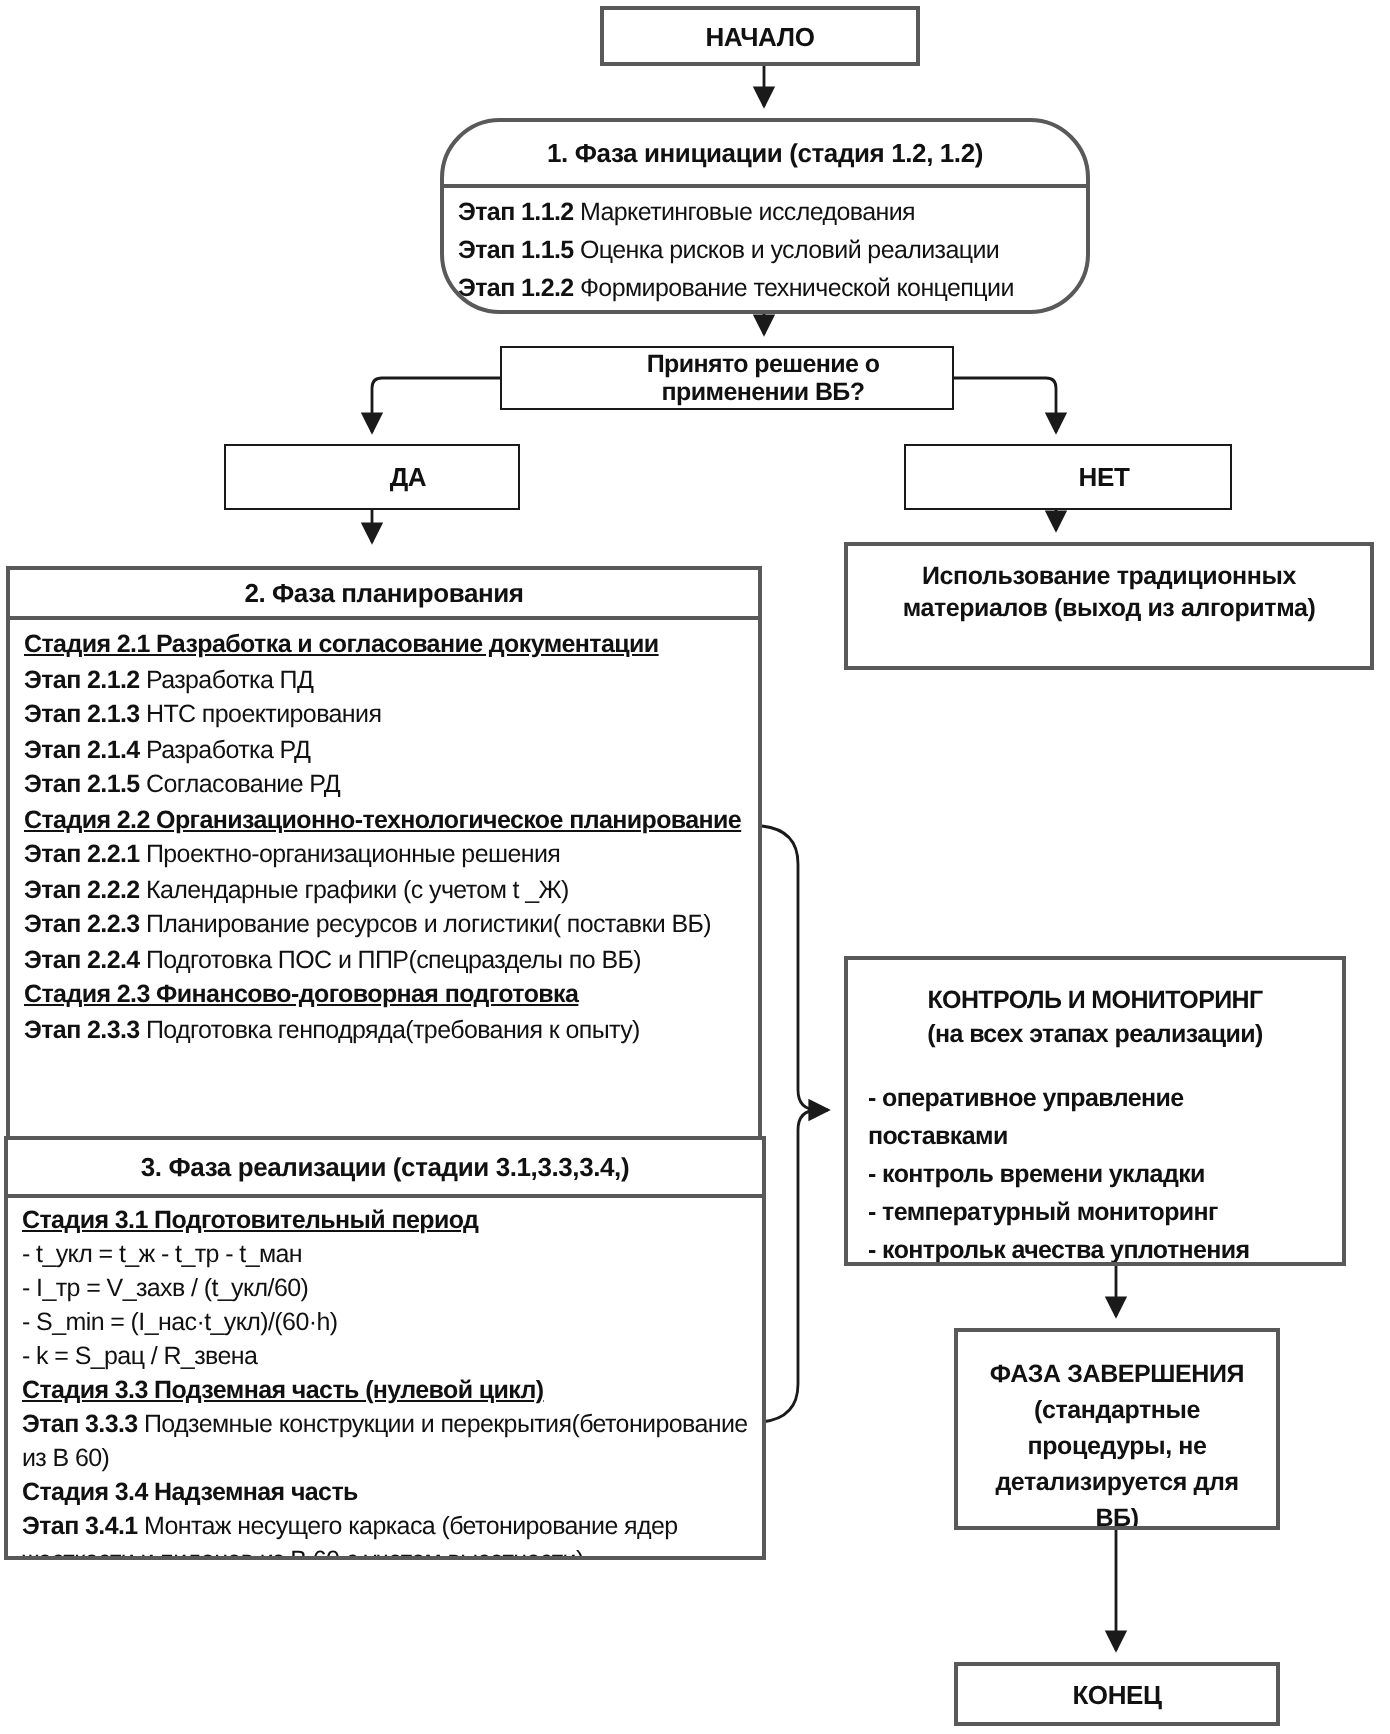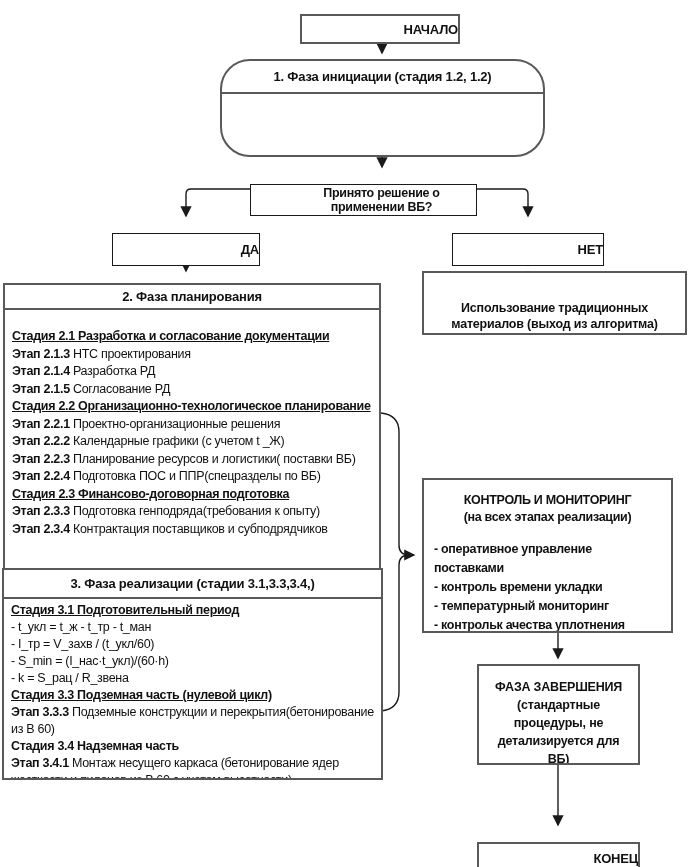--- a/index.html
+++ b/index.html
@@ -4,33 +4,33 @@
 <style>
   html,body{margin:0;padding:0;background:#fff;}
   .canvas{
     position:relative;width:695px;height:867px;background:#ffffff;
     font-family:"Liberation Sans","DejaVu Sans",sans-serif;color:#111;
     overflow:hidden;
   }
   .connectors{position:absolute;left:0;top:0;pointer-events:none;}
   .box{position:absolute;background:#fff;border:2px solid #595959;box-sizing:border-box;overflow:hidden;}
   .box.thin{border:1px solid #1a1a1a;padding-left:36px;}
-  .center{display:flex;align-items:center;justify-content:flex-end;text-align:center;margin-top:11px;}
+  .center{display:flex;align-items:center;justify-content:center;text-align:center;}
   .label{font-size:13px;font-weight:bold;letter-spacing:-0.2px;}
   .hdr{border-bottom:2px solid #595959;display:flex;align-items:center;justify-content:center;
        font-weight:bold;font-size:13px;letter-spacing:-0.2px;text-align:center;}
   .bd{padding:3px 7px;}
   .ln{font-size:12.5px;line-height:17.5px;letter-spacing:-0.3px;white-space:nowrap;}
   .p3 .ln{line-height:17px;}
   .ln.wrap{white-space:normal;}
   .ln.stage{font-weight:bold;}
   .ln.stage.u{text-decoration:underline;}
   .ln .b{font-weight:bold;}
   .trad{padding:7px 18px;font-weight:bold;font-size:12.5px;line-height:16px;
-        letter-spacing:-0.2px;text-align:center;margin-top:20px;}
+        letter-spacing:-0.2px;text-align:center;}
   .ctrl{padding:12px 10px;font-size:12.5px;font-weight:bold;letter-spacing:-0.3px;}
   .ctrl .ttl{text-align:center;line-height:17px;}
   .ctrl .items{margin-top:14px;line-height:19px;}
   .compl{padding:12px 8px;font-weight:bold;font-size:12.5px;line-height:18px;
          letter-spacing:-0.2px;text-align:center;}
 </style>
 </head>
 <body>
 
 <div class="canvas">
@@ -55,49 +55,54 @@
       <path d="M558,765 L558,825" marker-end="url(#ah)"></path>
     </g>
   </svg>
 
   <div class="box center label" style="left:300px;top:3px;width:160px;height:30px;">
     <span>НАЧАЛО</span>
   </div>
 
   <div class="box" style="left:220px;top:59px;width:325px;height:98px;border-radius:30px;">
     <div class="hdr" style="height:31px;">1. Фаза инициации (стадия 1.2, 1.2)</div>
+    <div class="bd">
+      <div class="ln" style="line-height:19px;"><span class="b">Этап 1.1.2</span><span> Маркетинговые исследования</span></div>
+      <div class="ln" style="line-height:19px;"><span class="b">Этап 1.1.5</span><span> Оценка рисков и условий реализации</span></div>
+      <div class="ln" style="line-height:19px;"><span class="b">Этап 1.2.2</span><span> Формирование технической концепции</span></div>
+    </div>
   </div>
 
   <div class="box thin center" style="left:250px;top:173px;width:227px;height:32px;font-size:12.5px;font-weight:bold;letter-spacing:-0.3px;">
     <span>Принято решение о применении ВБ?</span>
   </div>
 
   <div class="box thin center label" style="left:112px;top:222px;width:148px;height:33px;">
     <span>ДА</span>
   </div>
 
-  <div class="box thin center label" style="left:452px;top:222px;width:152px;height:33px;">
+  <div class="box thin center label" style="left:452px;top:222px;width:164px;height:33px;">
     <span>НЕТ</span>
   </div>
 
   <div class="box" style="left:3px;top:283px;width:378px;height:315px;">
     <div class="hdr" style="height:23px;">2. Фаза планирования</div>
-    <div class="bd" style="padding:18px 7px;">
+    <div class="bd" style="padding:4px 7px;">
       <div class="ln stage u"><span class="b">Стадия 2.1 Разработка и согласование документации</span><span></span></div>
+      <div class="ln"><span class="b">Этап 2.1.2</span><span> Разработка ПД</span></div>
       <div class="ln"><span class="b">Этап 2.1.3</span><span> НТС проектирования</span></div>
       <div class="ln"><span class="b">Этап 2.1.4</span><span> Разработка РД</span></div>
       <div class="ln"><span class="b">Этап 2.1.5</span><span> Согласование РД</span></div>
       <div class="ln stage u"><span class="b">Стадия 2.2 Организационно-технологическое планирование</span><span></span></div>
       <div class="ln"><span class="b">Этап 2.2.1</span><span> Проектно-организационные решения</span></div>
       <div class="ln"><span class="b">Этап 2.2.2</span><span> Календарные графики (с учетом t _Ж)</span></div>
       <div class="ln"><span class="b">Этап 2.2.3</span><span>  Планирование ресурсов и логистики( поставки ВБ)</span></div>
       <div class="ln"><span class="b">Этап 2.2.4</span><span> Подготовка ПОС и ППР(спецразделы по ВБ)</span></div>
       <div class="ln stage u"><span class="b">Стадия 2.3 Финансово-договорная подготовка</span><span></span></div>
       <div class="ln"><span class="b">Этап 2.3.3</span><span> Подготовка генподряда(требования к опыту)</span></div>
-      <div class="ln"><span class="b">Этап 2.3.4</span><span> Контрактация поставщиков и субподрядчиков</span></div>
     </div>
   </div>
 
   <div class="box" style="left:422px;top:271px;width:265px;height:64px;">
     <div class="trad">Использование традиционных материалов (выход из алгоритма)</div>
   </div>
 
   <div class="box p3" style="left:2px;top:568px;width:381px;height:212px;">
     <div class="hdr" style="height:27px;">3. Фаза реализации (стадии 3.1,3.3,3.4,)</div>
     <div class="bd" style="padding:3px 7px;">

